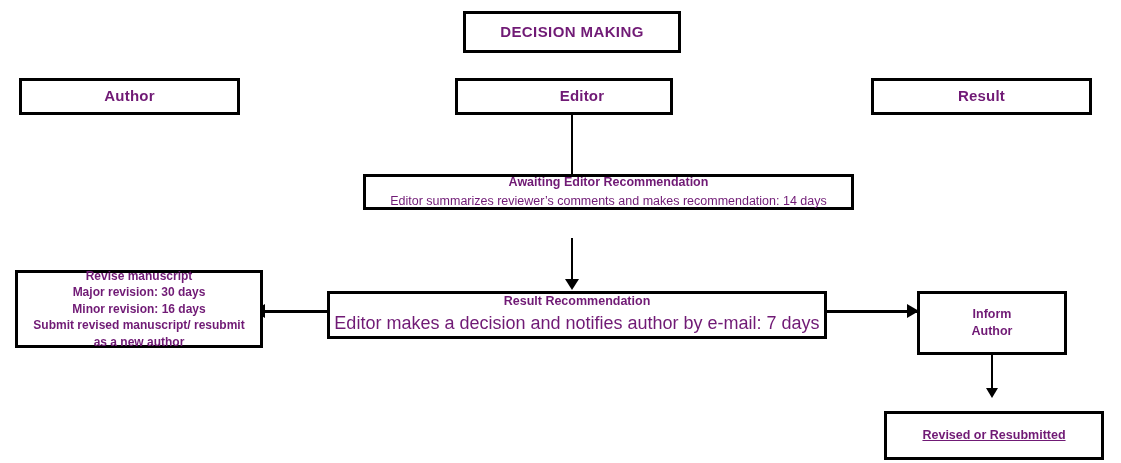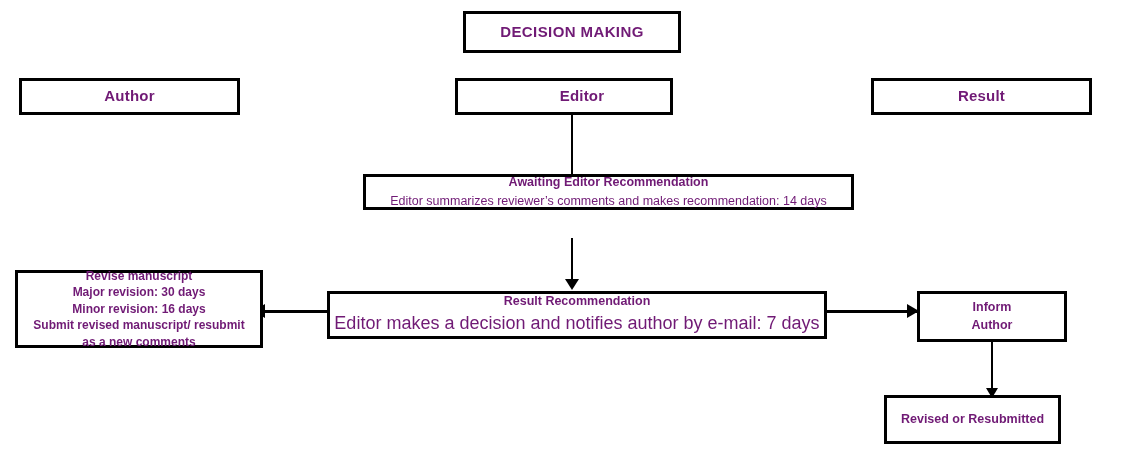--- a/index.html
+++ b/index.html
@@ -57,24 +57,24 @@
   #n-awaiting .ttl { font-size: 12.5px; }
   #n-awaiting .sub { font-size: 12.5px; margin-top: 2px; }
 
   #n-editorrec { left: 327px; top: 291px; width: 500px; height: 48px; }
   #n-editorrec .ttl { font-size: 12.5px; }
   #n-editorrec .sub { font-size: 18px; margin-top: 2px; }
 
   #n-revise { left: 15px; top: 270px; width: 248px; height: 78px; }
   #n-revise .ln { font-size: 12px; }
 
-  #n-inform { left: 917px; top: 291px; width: 150px; height: 51px; }
+  #n-inform { left: 917px; top: 291px; width: 150px; height: 64px; }
   #n-inform .ln { font-size: 12.5px; }
 
-  #n-revised { left: 884px; top: 395px; width: 177px; height: 49px; }
+  #n-revised { left: 884px; top: 411px; width: 220px; height: 49px; text-decoration: underline; }
   #n-revised .ttl { font-size: 12.5px; }
 
   
   .conn { position: absolute; z-index: 1; }
   .vline { background: #000000; width: 2px; }
   .hline { background: #000000; height: 3px; }
 
   .arrow-down {
     position: absolute;
     width: 0; height: 0;
@@ -162,21 +162,21 @@
   </div>
 
   <div class="conn hline" id="c3-line"></div>
   <div class="arrow-left" id="c3-head"></div>
 
   <div class="node" id="n-revise">
     <div class="ln">Revise manuscript</div>
     <div class="ln">Major revision: 30 days</div>
     <div class="ln">Minor revision: 16 days</div>
     <div class="ln">Submit revised manuscript/ resubmit</div>
-    <div class="ln">as a new comments</div>
+    <div class="ln">as a new author</div>
   </div>
 
   <div class="conn hline" id="c4-line"></div>
   <div class="arrow-right" id="c4-head"></div>
 
   <div class="node" id="n-inform">
     <div class="ln">Inform</div>
     <div class="ln">Author</div>
   </div>
 

